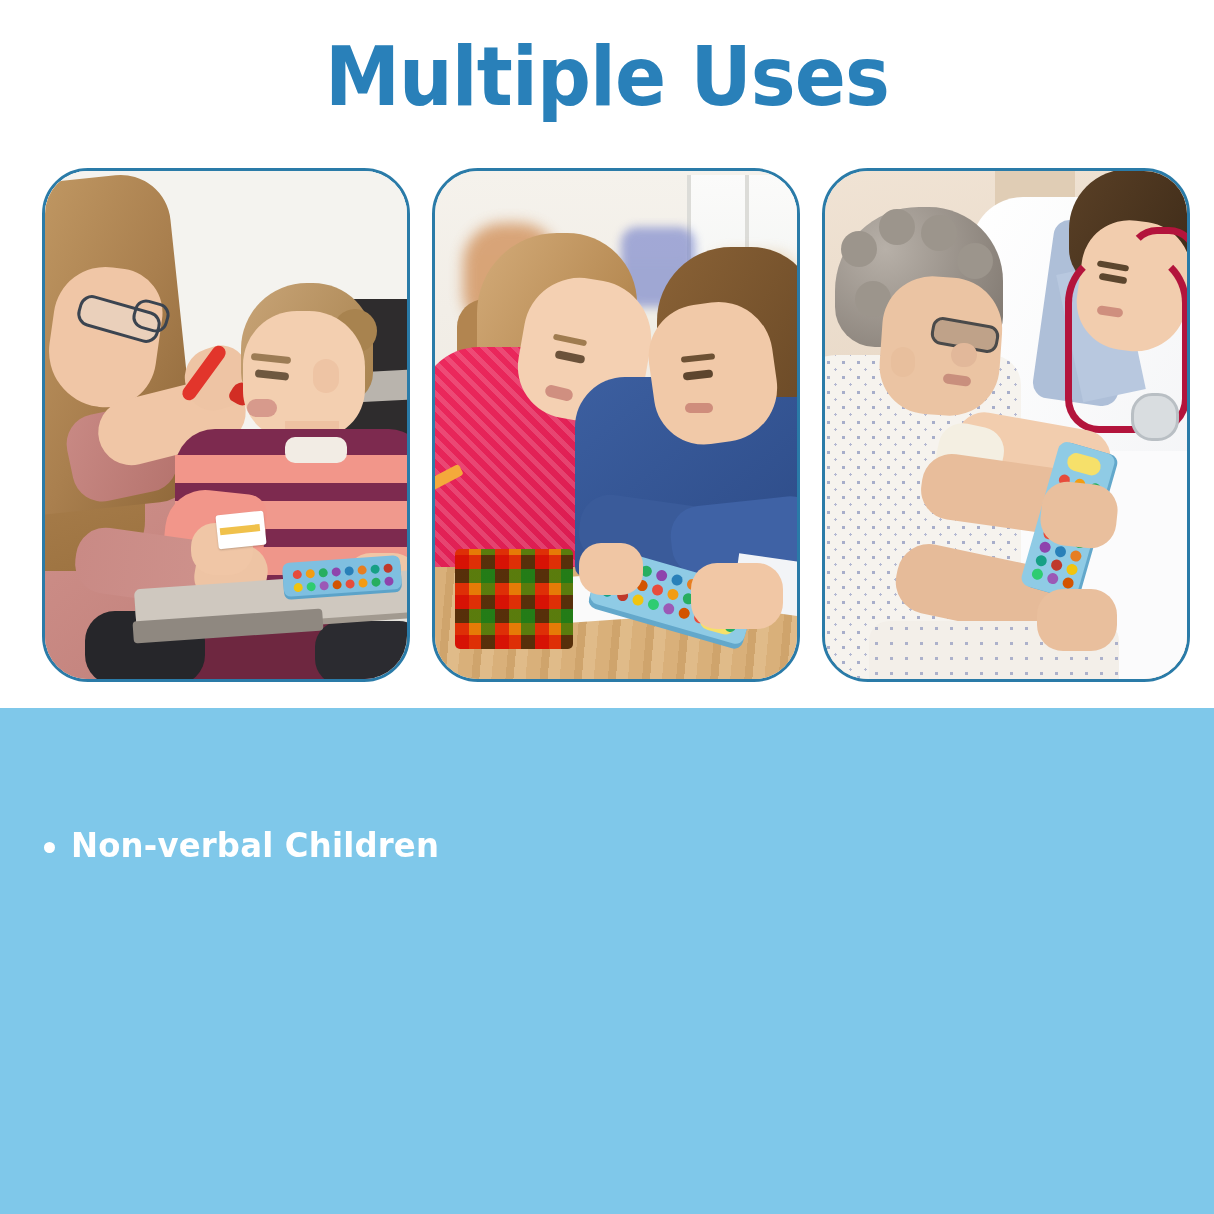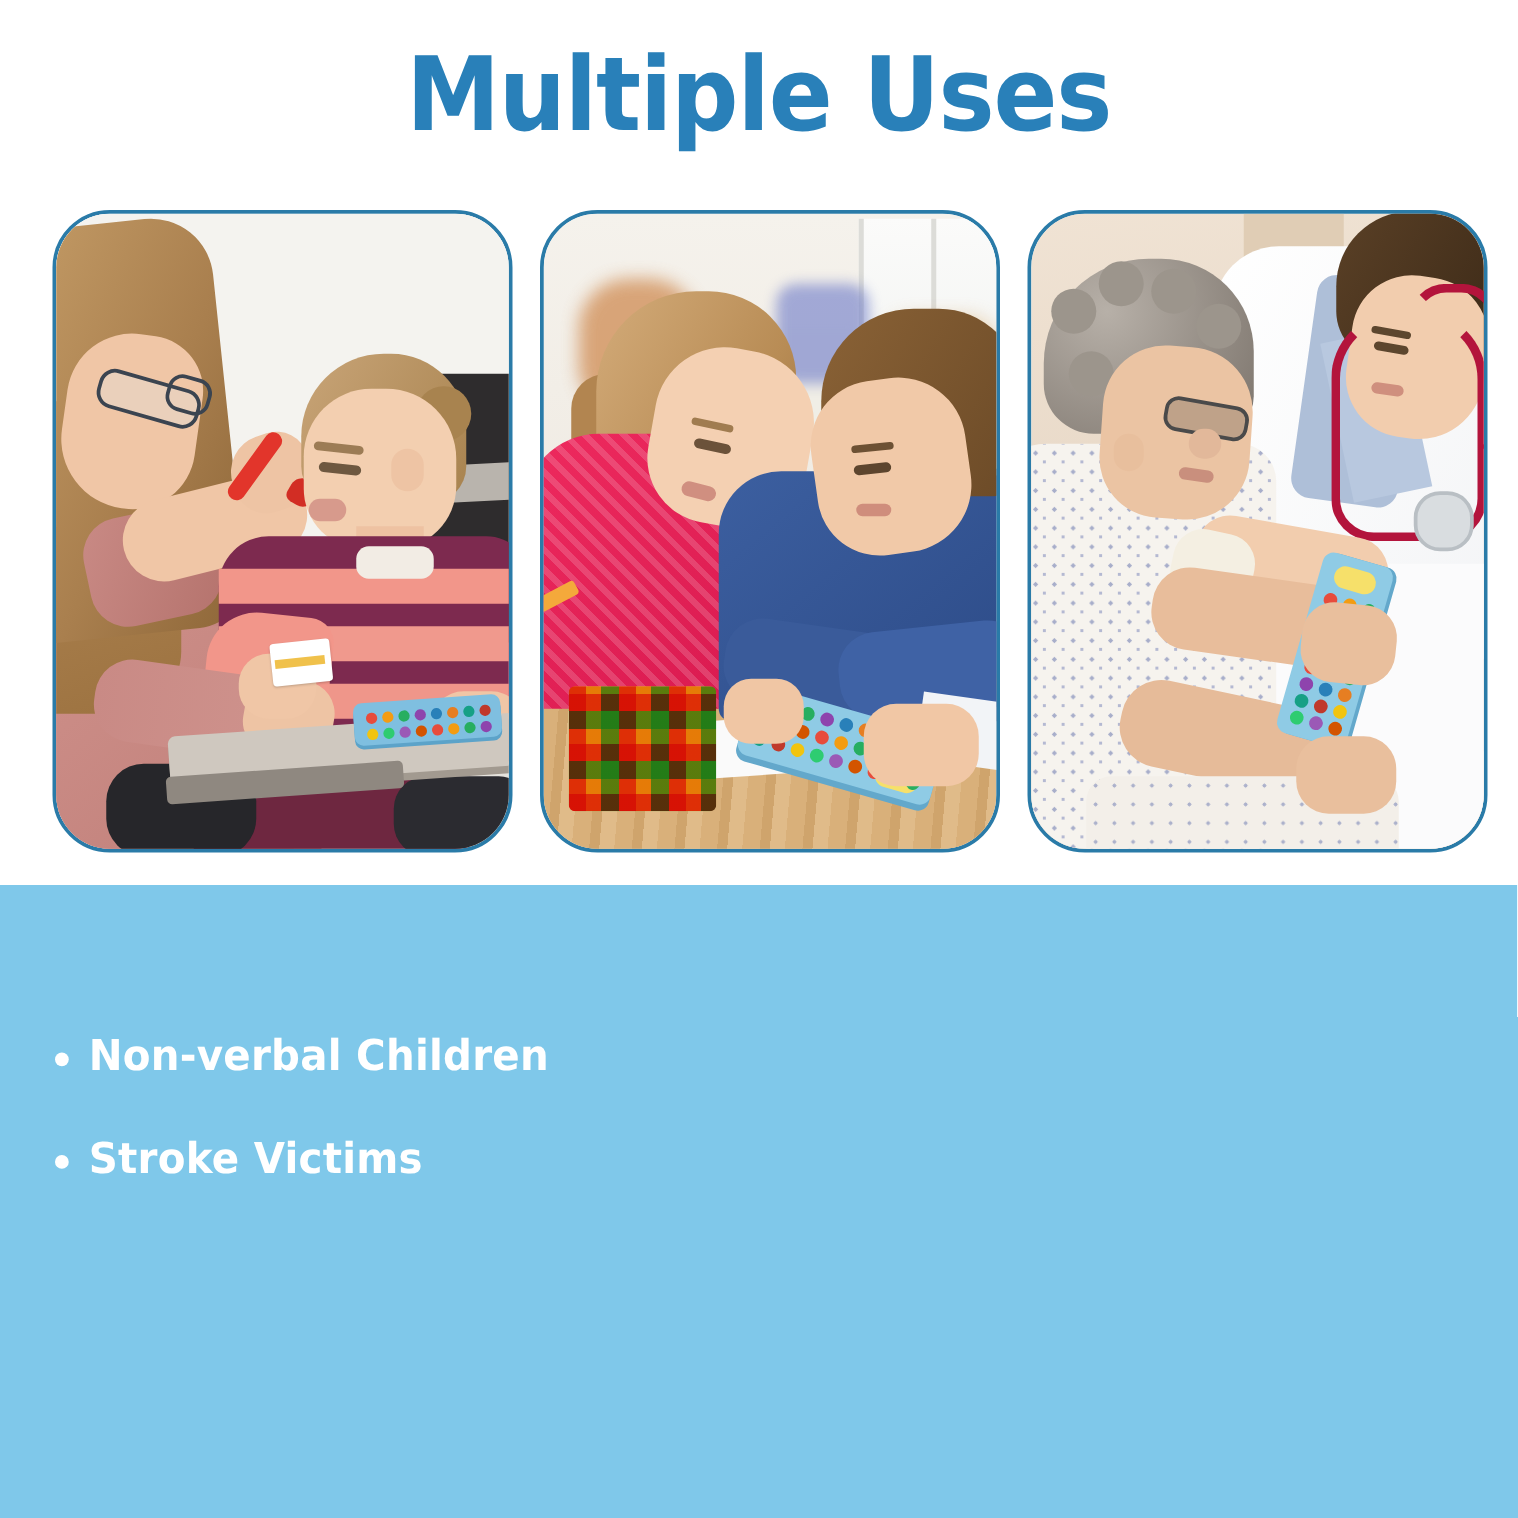--- a/index.html
+++ b/index.html
@@ -419,20 +419,16 @@
     </div>
   </div>
 
   <div class="panel">
 
     <div class="bullets">
       <div class="bullet">
         <span class="dot"></span>
         <span class="txt">Non-verbal Children</span>
       </div>
-      <div class="bullet">
-        <span class="dot"></span>
-        <span class="txt">Stroke Victims</span>
-      </div>
     </div>
 
   </div>
 </div>
 
 </body></html>

